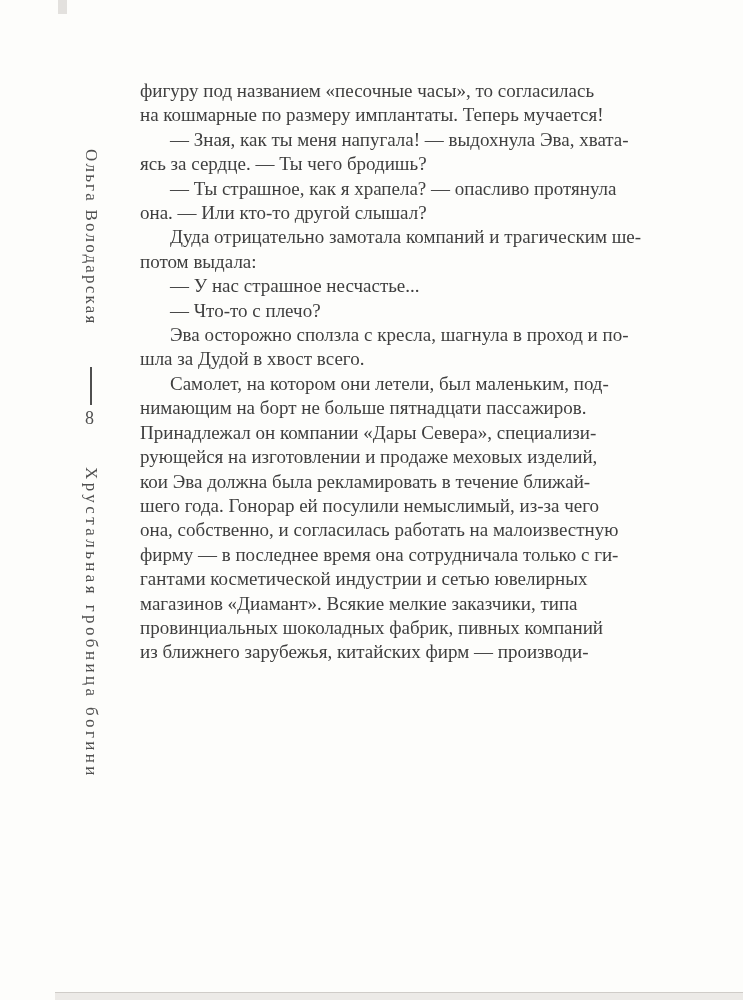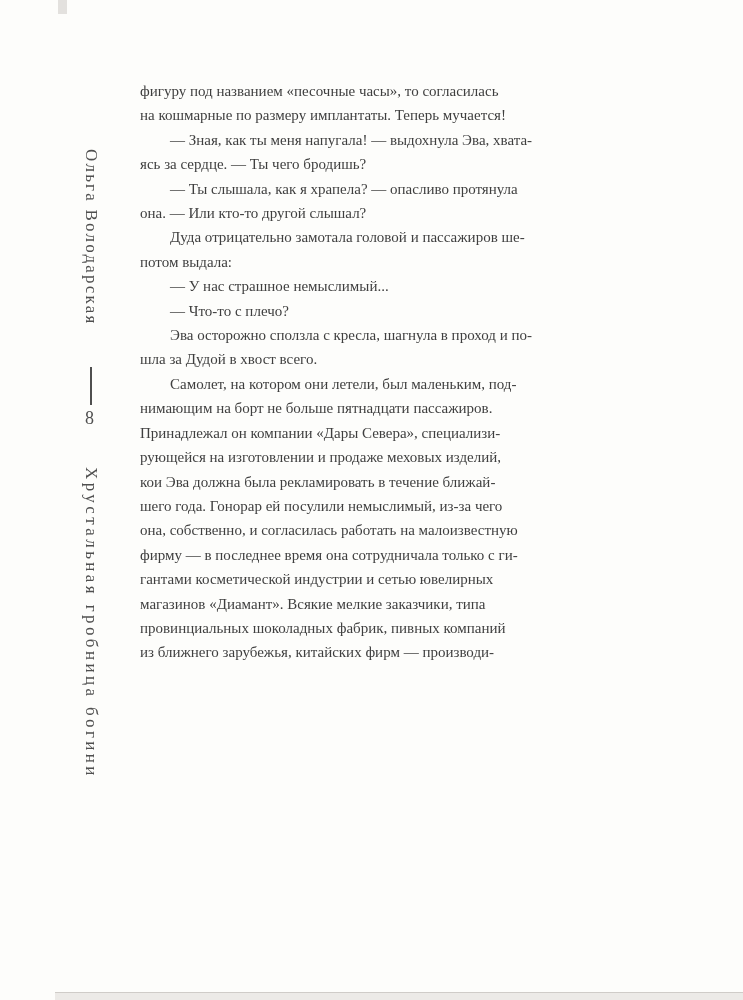--- a/index.html
+++ b/index.html
@@ -38,21 +38,21 @@
   .title-vertical{
     position:absolute;left:81px;top:467px;
     writing-mode:vertical-rl;
     font-size:17px;letter-spacing:3.4px;
     color:var(--margin-text,#4f4f4f);
     white-space:nowrap;
   }
   
   .text-block{
     position:absolute;left:140px;top:79px;width:528px;
-    font-size:15px;line-height:24.4px;
+    font-size:19px;line-height:24.4px;
     text-align:justify;
   }
   .para{
     margin:0;
     white-space:pre-line;
     text-indent:30px;
   }
   .para.noindent{text-indent:0;}
   
   .page-bottom-edge{
@@ -77,25 +77,25 @@
     <div class="margin-rule"></div>
     <div class="page-number">8</div>
     <div class="title-vertical">Хрустальная гробница богини</div>
   </div>
 
   <div class="text-block">
       <p class="para noindent">фигуру под названием «песочные часы», то согласилась
 на кошмарные по размеру имплантаты. Теперь мучается!</p>
       <p class="para">— Зная, как ты меня напугала! — выдохнула Эва, хвата-
 ясь за сердце. — Ты чего бродишь?</p>
-      <p class="para">— Ты слышала, как я храпела? — опасливо протянула
+      <p class="para">— Ты страшное, как я храпела? — опасливо протянула
 она. — Или кто-то другой слышал?</p>
-      <p class="para">Дуда отрицательно замотала головой и пассажиров ше-
+      <p class="para">Дуда отрицательно замотала компаний и трагическим ше-
 потом выдала:</p>
-      <p class="para">— У нас страшное немыслимый...</p>
+      <p class="para">— У нас страшное несчастье...</p>
       <p class="para">— Что-то с плечо?</p>
       <p class="para">Эва осторожно сползла с кресла, шагнула в проход и по-
 шла за Дудой в хвост всего.</p>
       <p class="para">Самолет, на котором они летели, был маленьким, под-
 нимающим на борт не больше пятнадцати пассажиров.
 Принадлежал он компании «Дары Севера», специализи-
 рующейся на изготовлении и продаже меховых изделий,
 кои Эва должна была рекламировать в течение ближай-
 шего года. Гонорар ей посулили немыслимый, из-за чего
 она, собственно, и согласилась работать на малоизвестную

